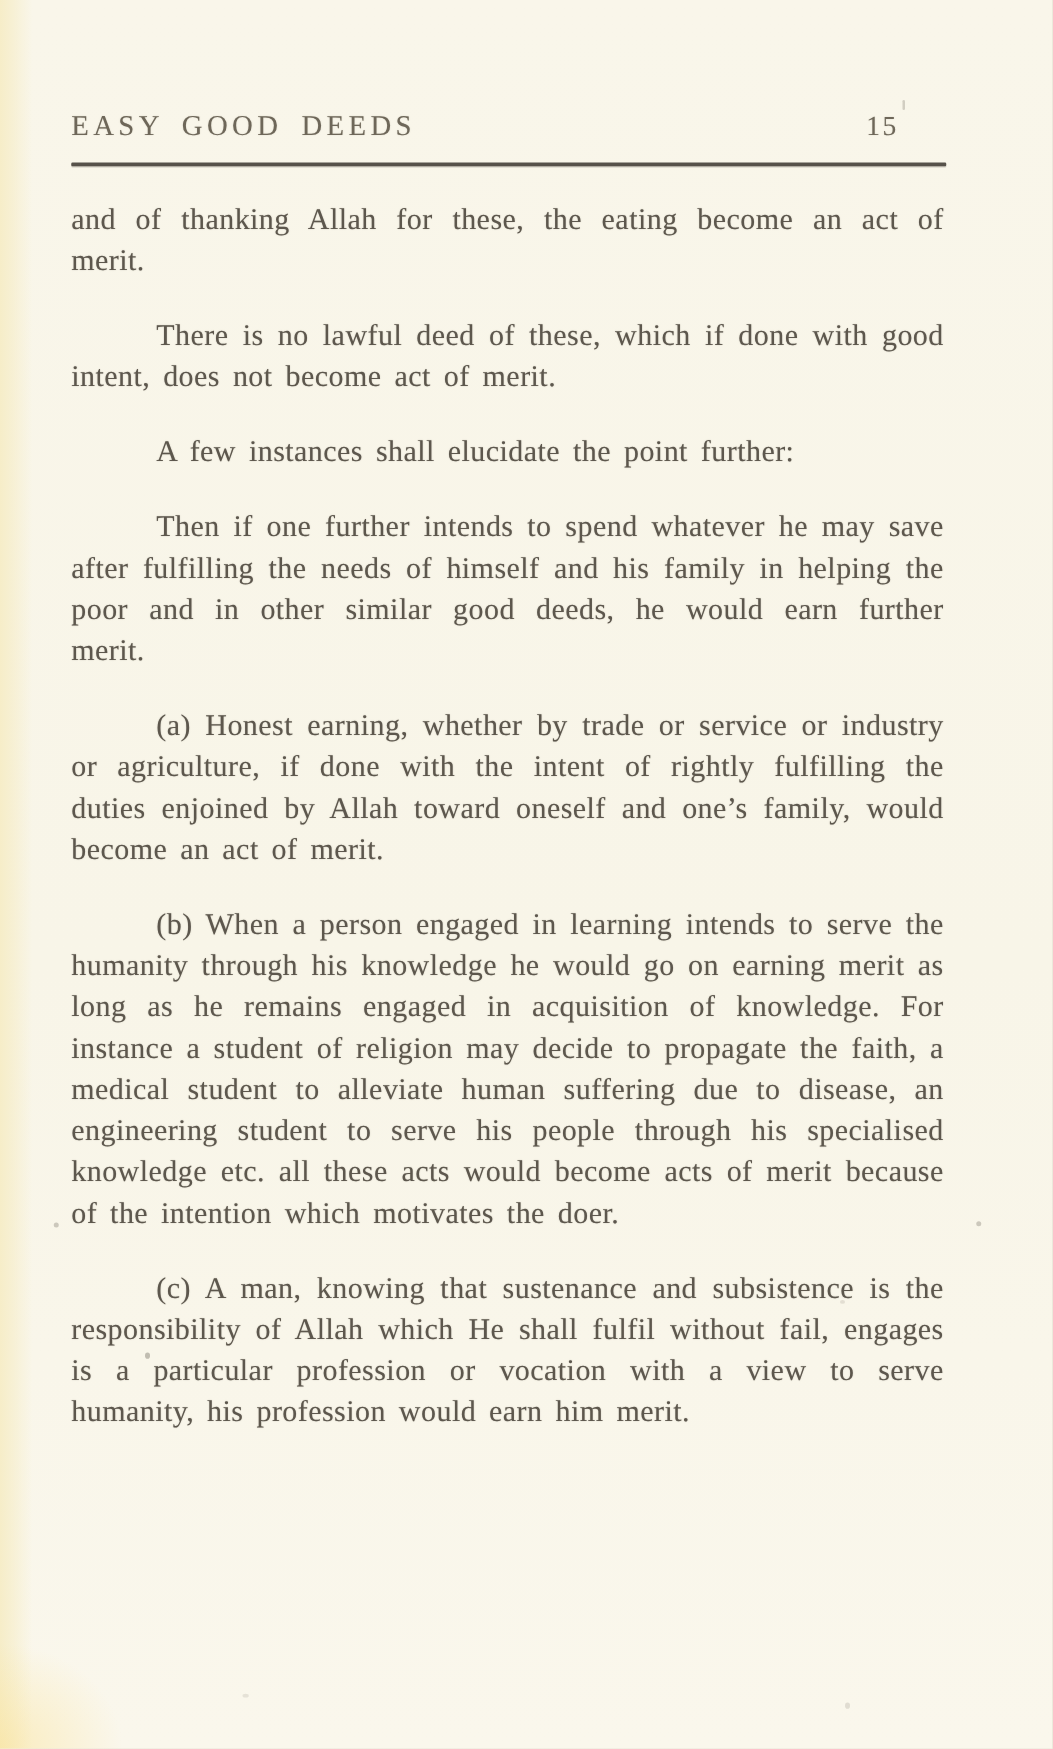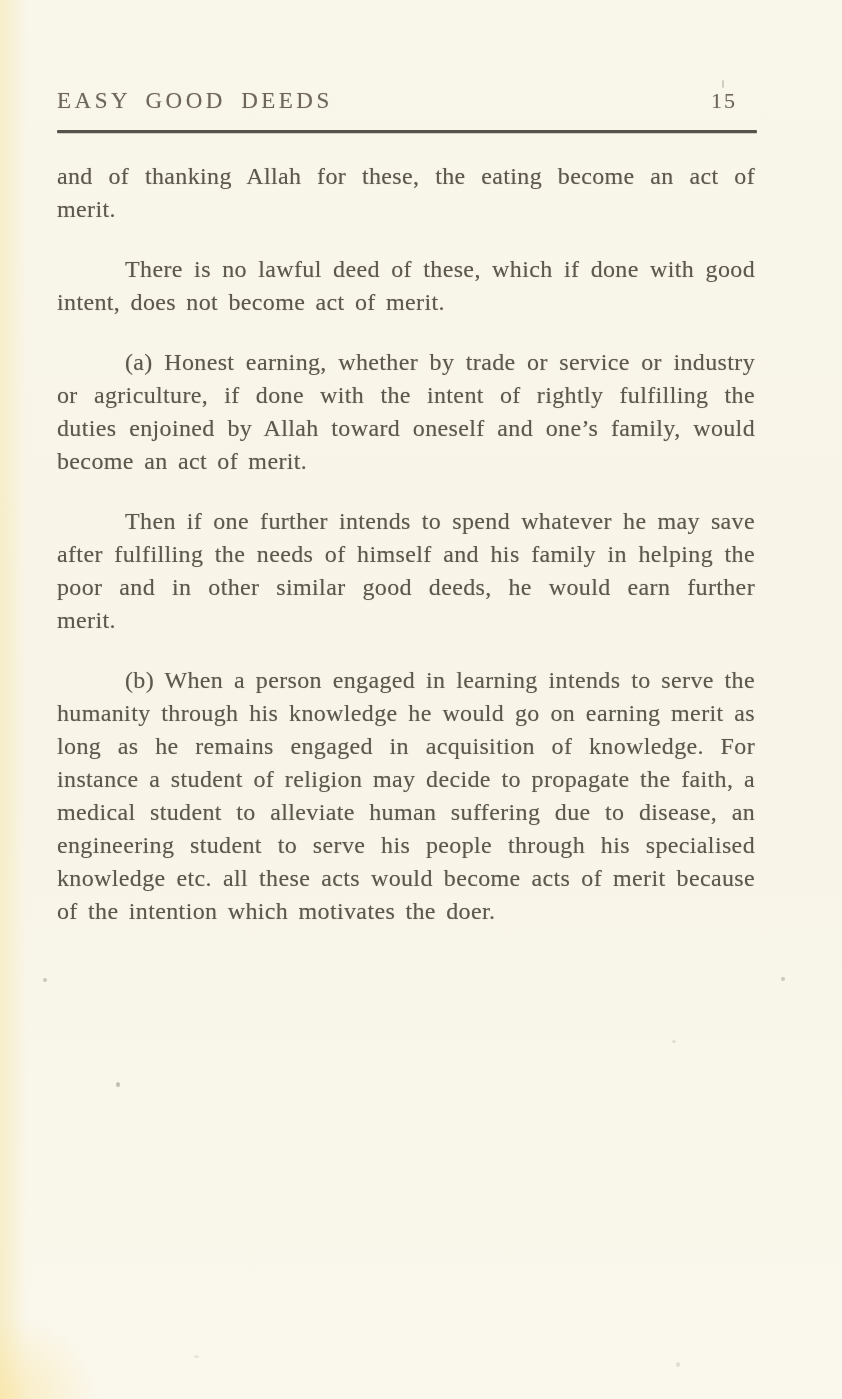--- a/index.html
+++ b/index.html
@@ -35,21 +35,21 @@
     word-spacing: 6px;
     color: #6e6759;
     text-shadow: 0 0 1px rgba(110,103,89,0.35);
     white-space: nowrap;
   }
   .page-number {
     font-size: 22px;
     letter-spacing: 2px;
     color: #6e6759;
     text-shadow: 0 0 1px rgba(110,103,89,0.35);
-    margin-right: 20px;
+    margin-right: 38px;
   }
   .header-rule {
     position: absolute;
     top: 130px;
     left: 57px;
     width: 700px;
     height: 3px;
     background: #57524a;
     border-radius: 1px;
     box-shadow: 0 1px 0 rgba(87,82,74,0.25);
@@ -98,23 +98,25 @@
   <div class="header-row">
     <span class="running-title">EASY GOOD DEEDS</span>
     <span class="page-number">15</span>
   </div>
 
   <div class="header-rule"></div>
 
   <div class="body-text">
       <p class="">and of thanking Allah for these, the eating become an act of merit.</p>
       <p class="indent">There is no lawful deed of these, which if done with good intent, does not become act of merit.</p>
+      <p class="indent">A few instances shall elucidate the point further:</p>
+      <p class="indent">Then if one further intends to spend whatever he may save after fulfilling the needs of himself and his family in helping the poor and in other similar good deeds, he would earn further merit.</p>
       <p class="indent">(a) Honest earning, whether by trade or service or industry or agriculture, if done with the intent of rightly fulfilling the duties enjoined by Allah toward oneself and one’s family, would become an act of merit.</p>
-      <p class="indent">Then if one further intends to spend whatever he may save after fulfilling the needs of himself and his family in helping the poor and in other similar good deeds, he would earn further merit.</p>
       <p class="indent">(b) When a person engaged in learning intends to serve the humanity through his knowledge he would go on earning merit as long as he remains engaged in acquisition of knowledge. For instance a student of religion may decide to propagate the faith, a medical student to alleviate human suffering due to disease, an engineering student to serve his people through his specialised knowledge etc. all these acts would become acts of merit because of the intention which motivates the doer.</p>
+      <p class="indent">(c) A man, knowing that sustenance and subsistence is the responsibility of Allah which He shall fulfil without fail, engages is a particular profession or vocation with a view to serve humanity, his profession would earn him merit.</p>
     </div>
 
   <span class="speck s1"></span>
   <span class="speck s2"></span>
   <span class="speck s3"></span>
   <span class="speck s4"></span>
   <span class="speck s5"></span>
   <span class="speck s6"></span>
   <span class="speck s7"></span>
 

